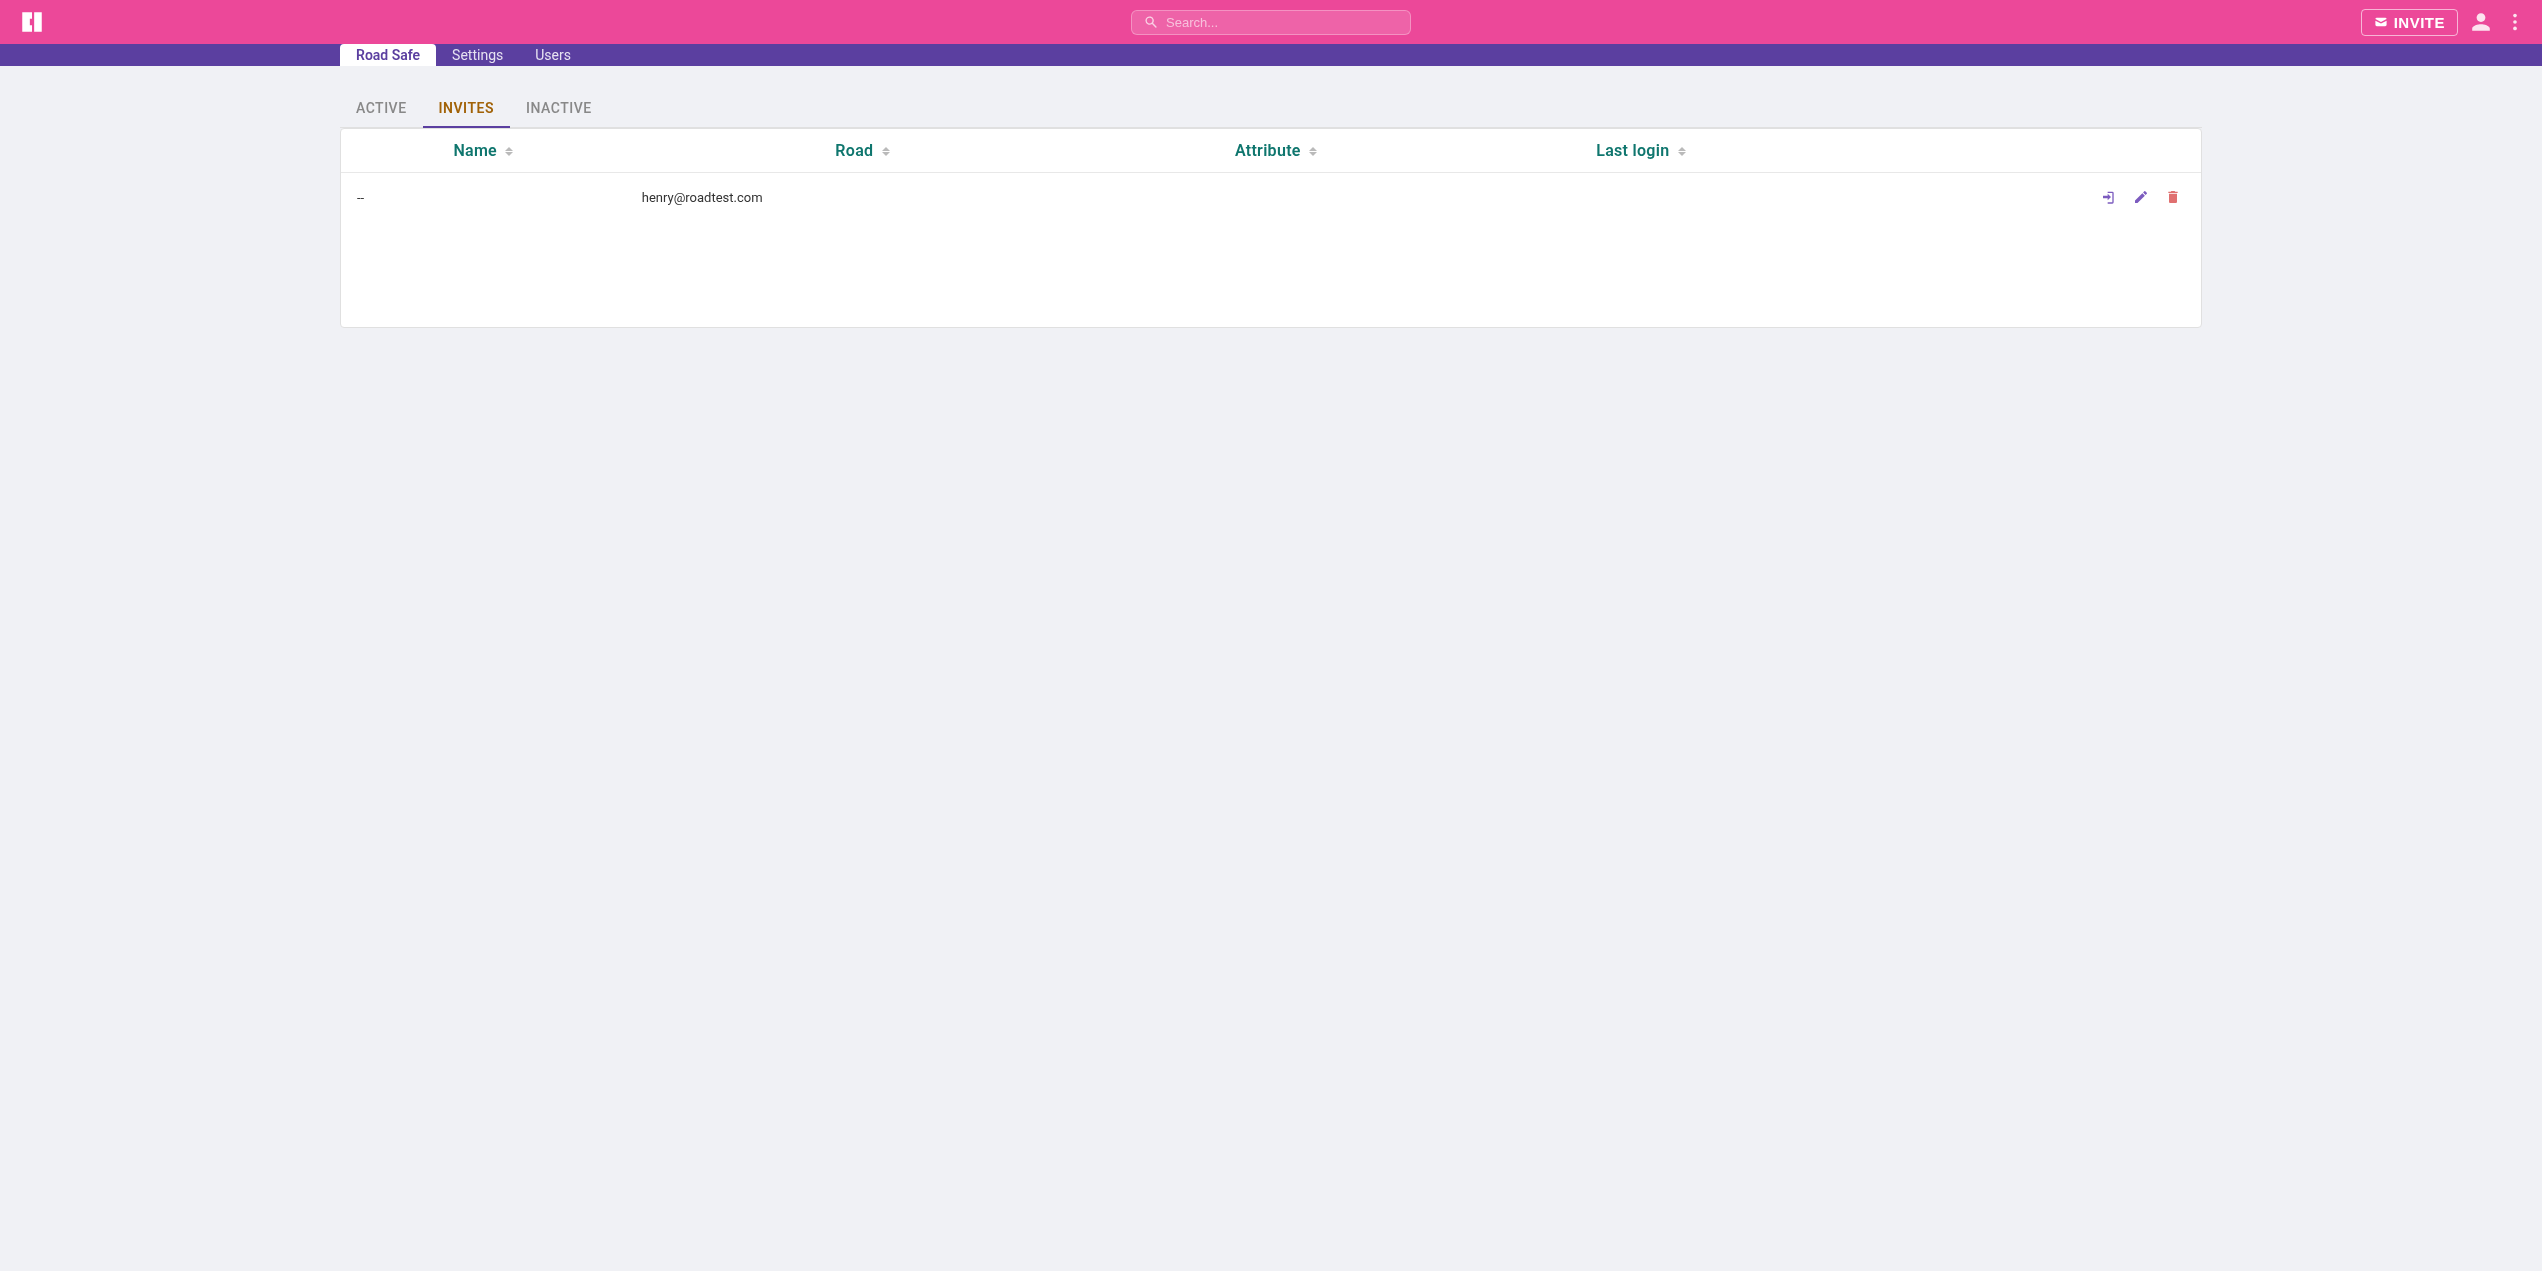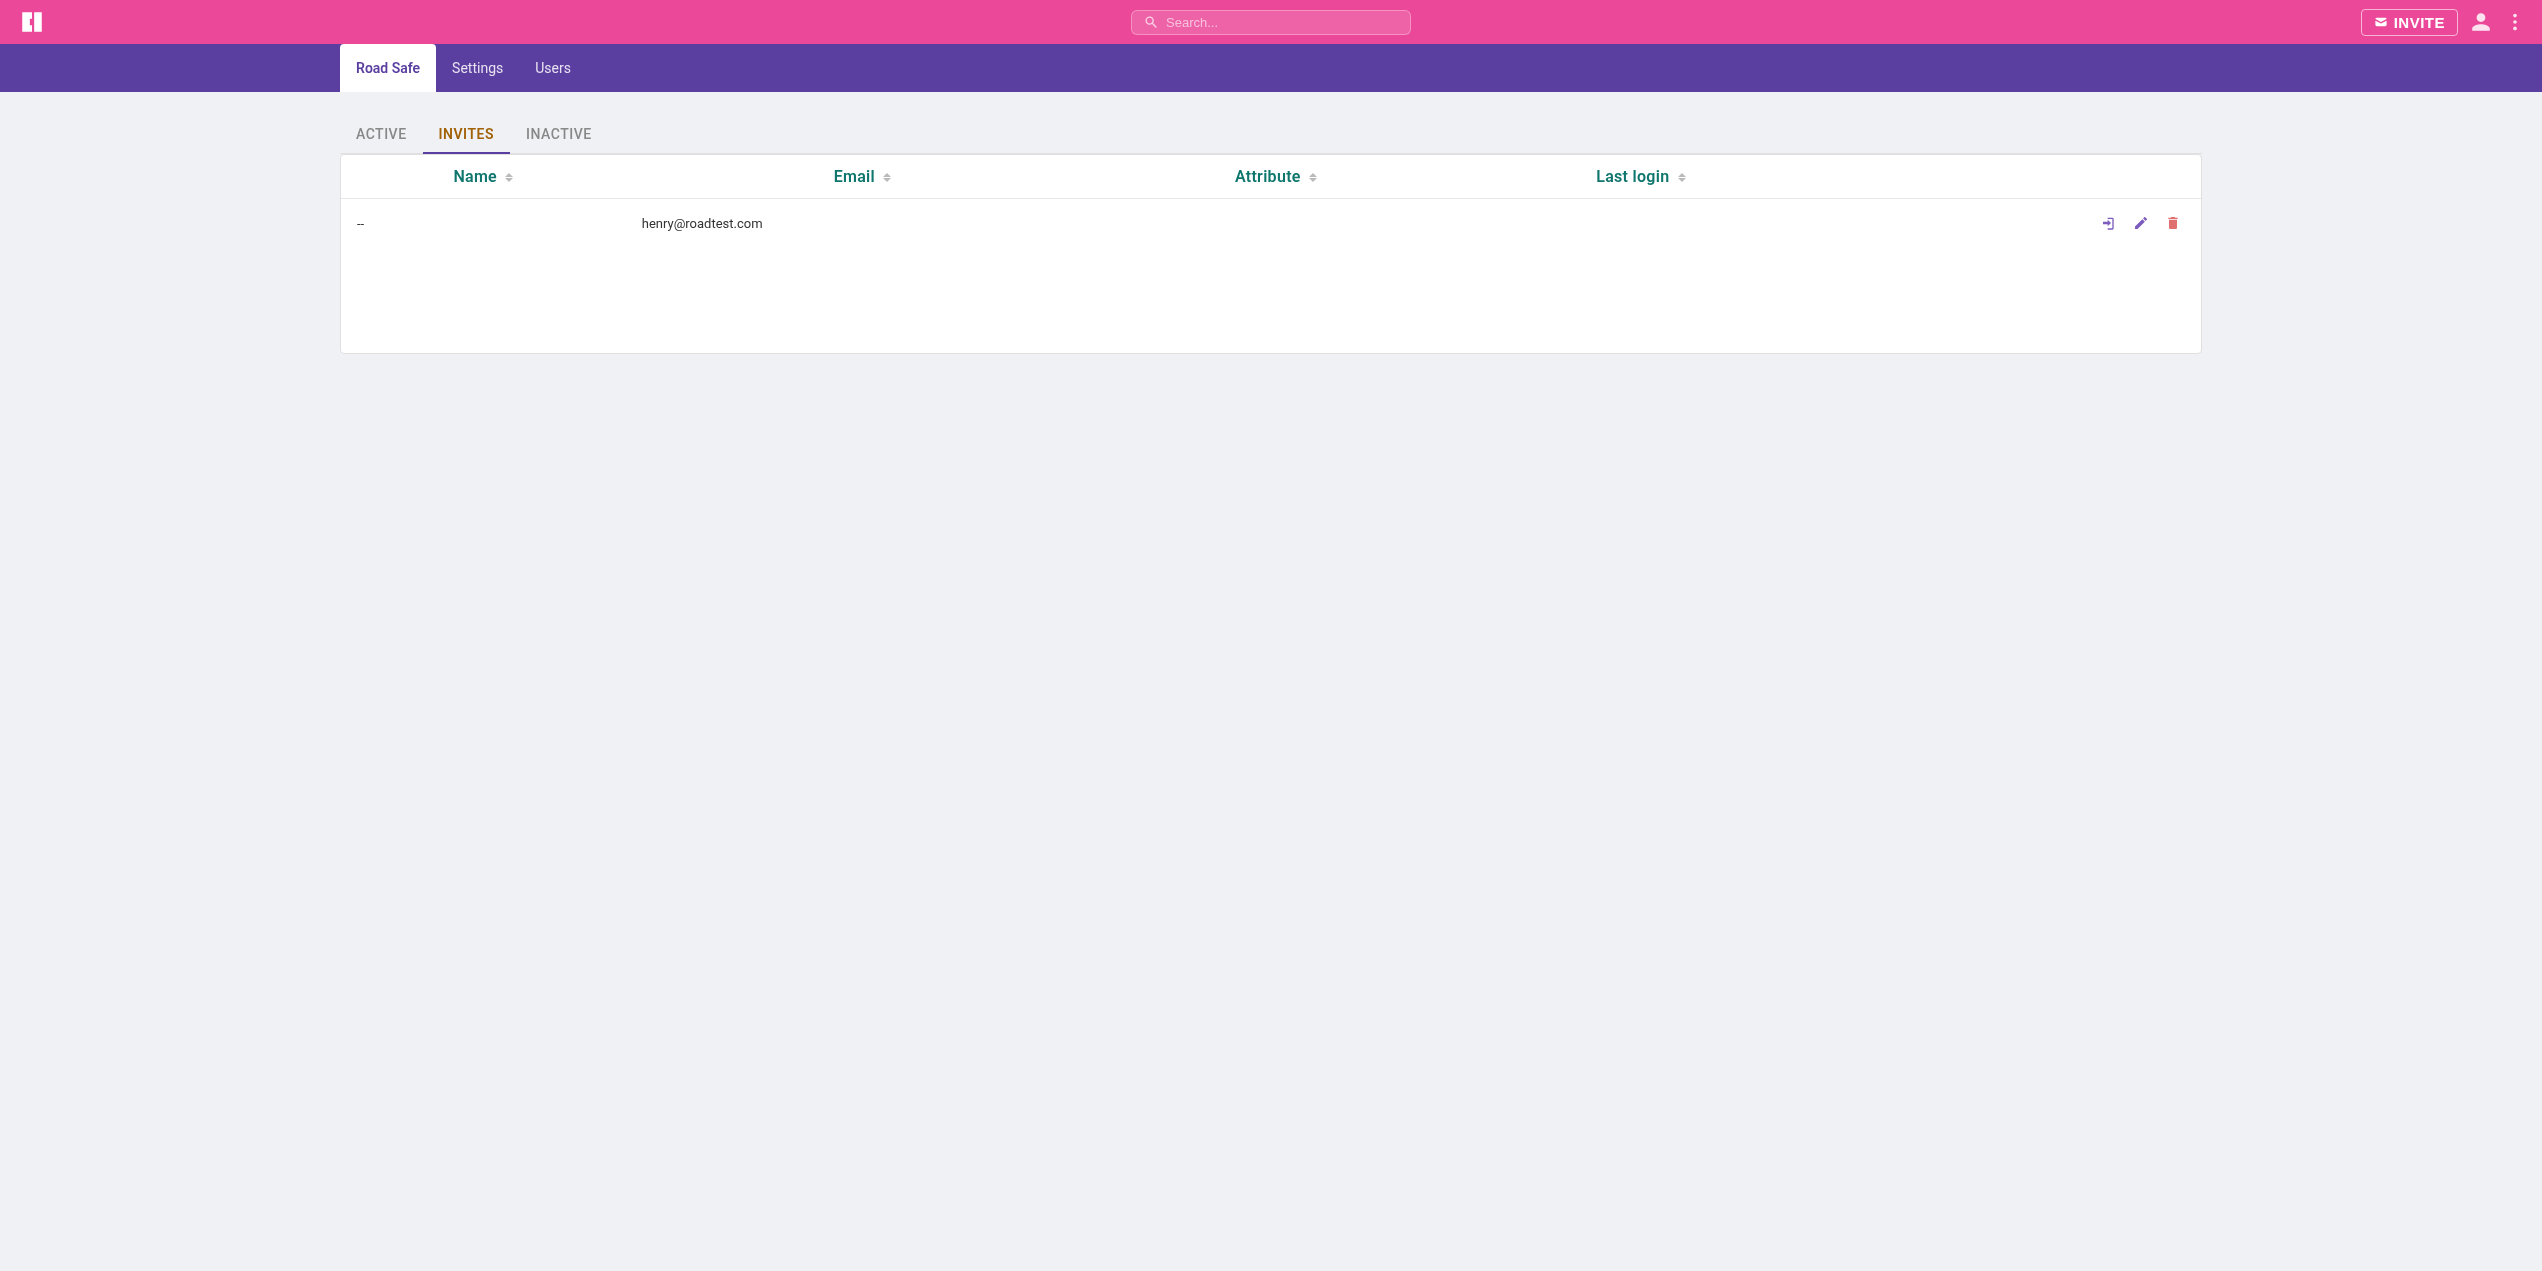--- a/index.html
+++ b/index.html
@@ -94,21 +94,21 @@
     
     .subnav {
       background: #5b3fa0;
       padding: 0 16px 0 340px;
       display: flex;
       gap: 0;
     }
     .subnav-item {
       color: rgba(255,255,255,0.85);
       font-size: 14px;
-      padding: 16px 16px;
+      padding: 3px 16px;
       cursor: pointer;
       border-radius: 4px 4px 0 0;
     }
     .subnav-item.active {
       background: white;
       color: #5b3fa0;
       font-weight: 600;
     }
 
     
@@ -287,21 +287,21 @@
       <thead>
         <tr>
           <th>
             <span>Name</span>
             <span class="sort-icon">
               <span class="up"></span>
               <span class="down"></span>
             </span>
           </th>
           <th>
-            <span>Email</span>
+            <span>Road</span>
             <span class="sort-icon">
               <span class="up"></span>
               <span class="down"></span>
             </span>
           </th>
           <th>
             <span>Attribute</span>
             <span class="sort-icon">
               <span class="up"></span>
               <span class="down"></span>

